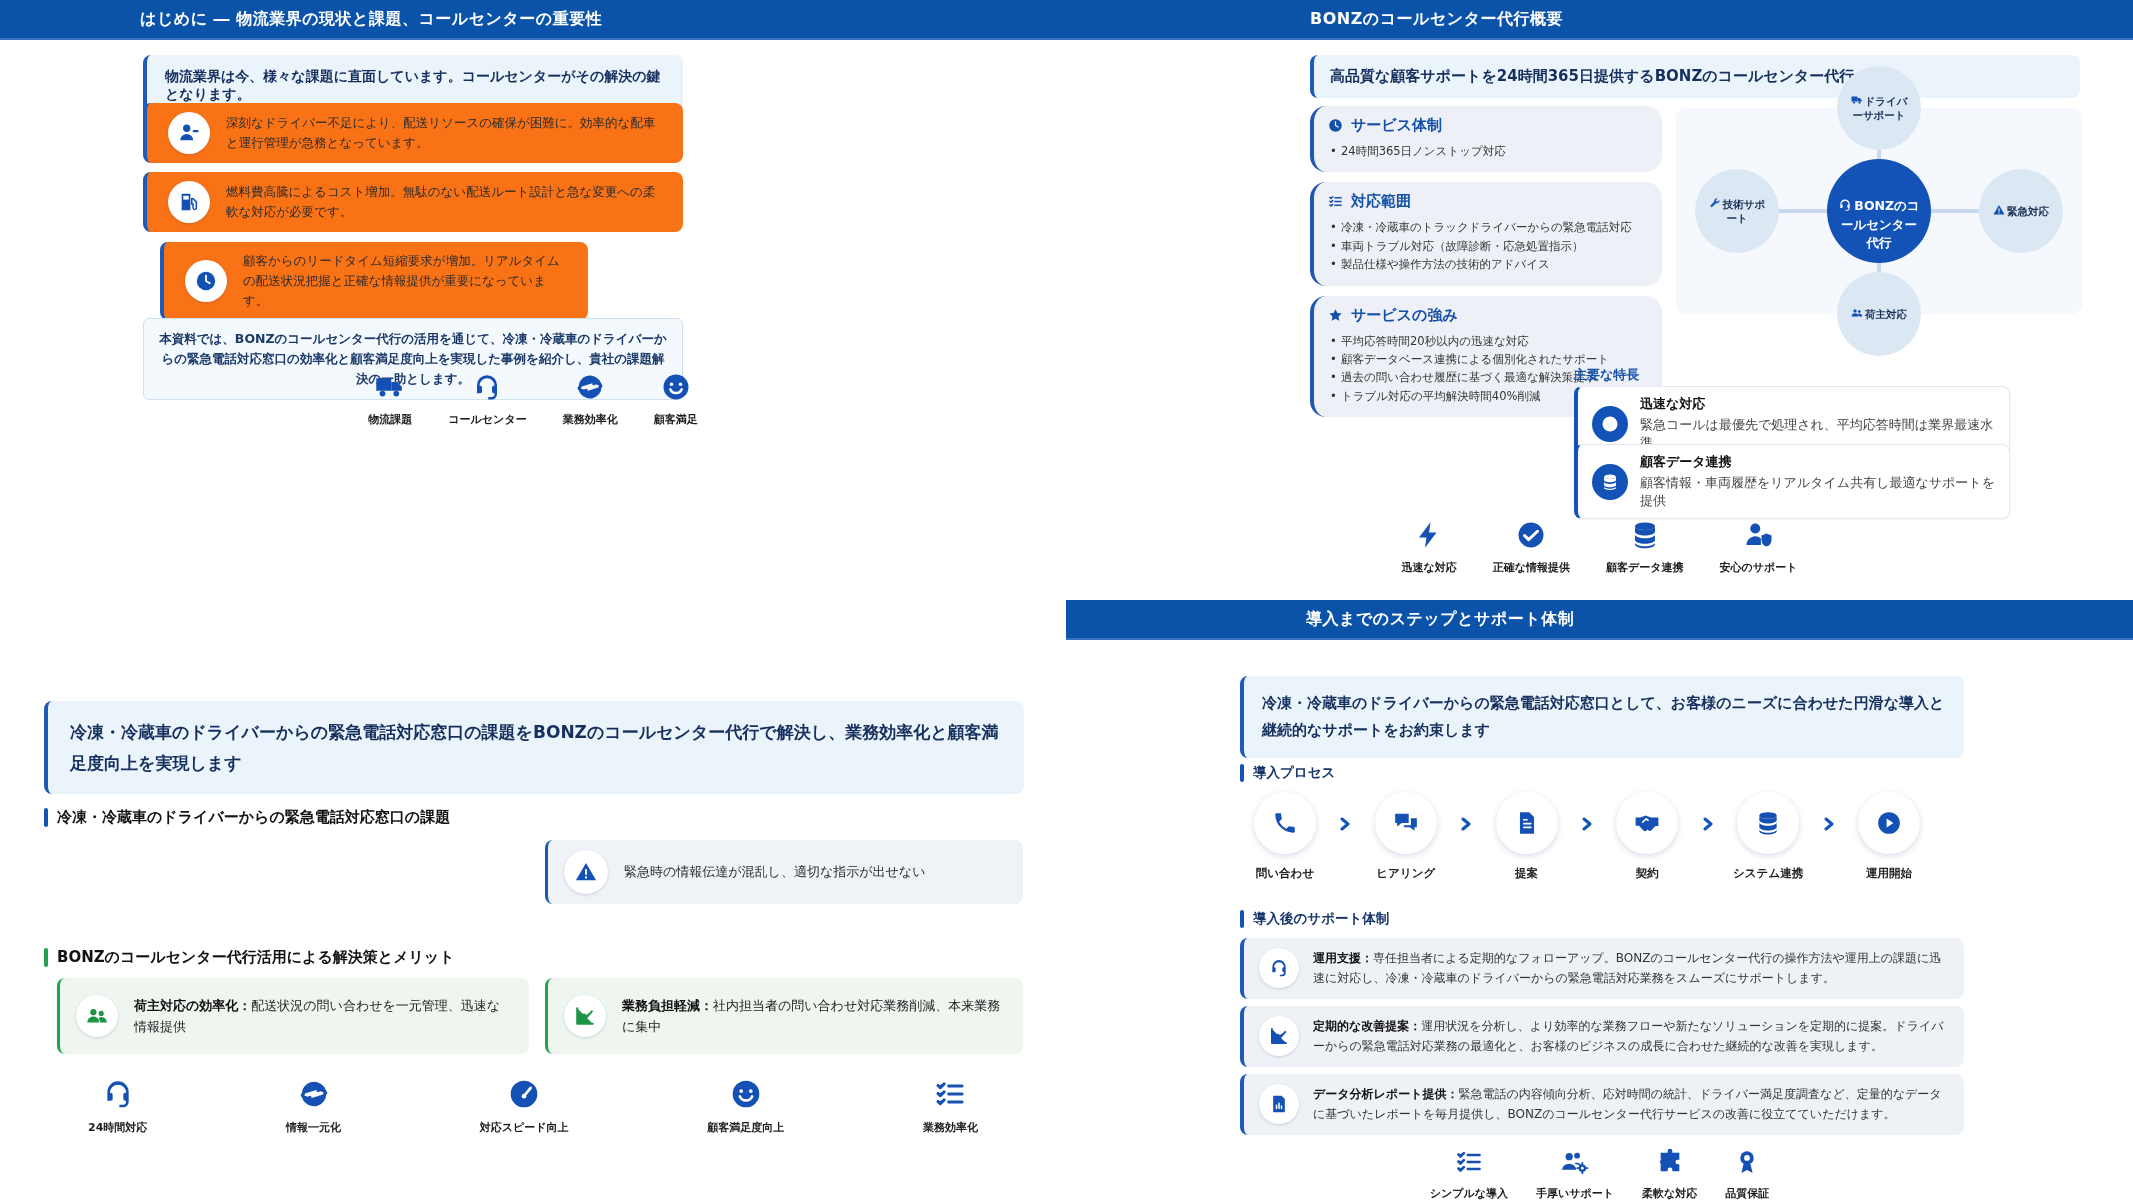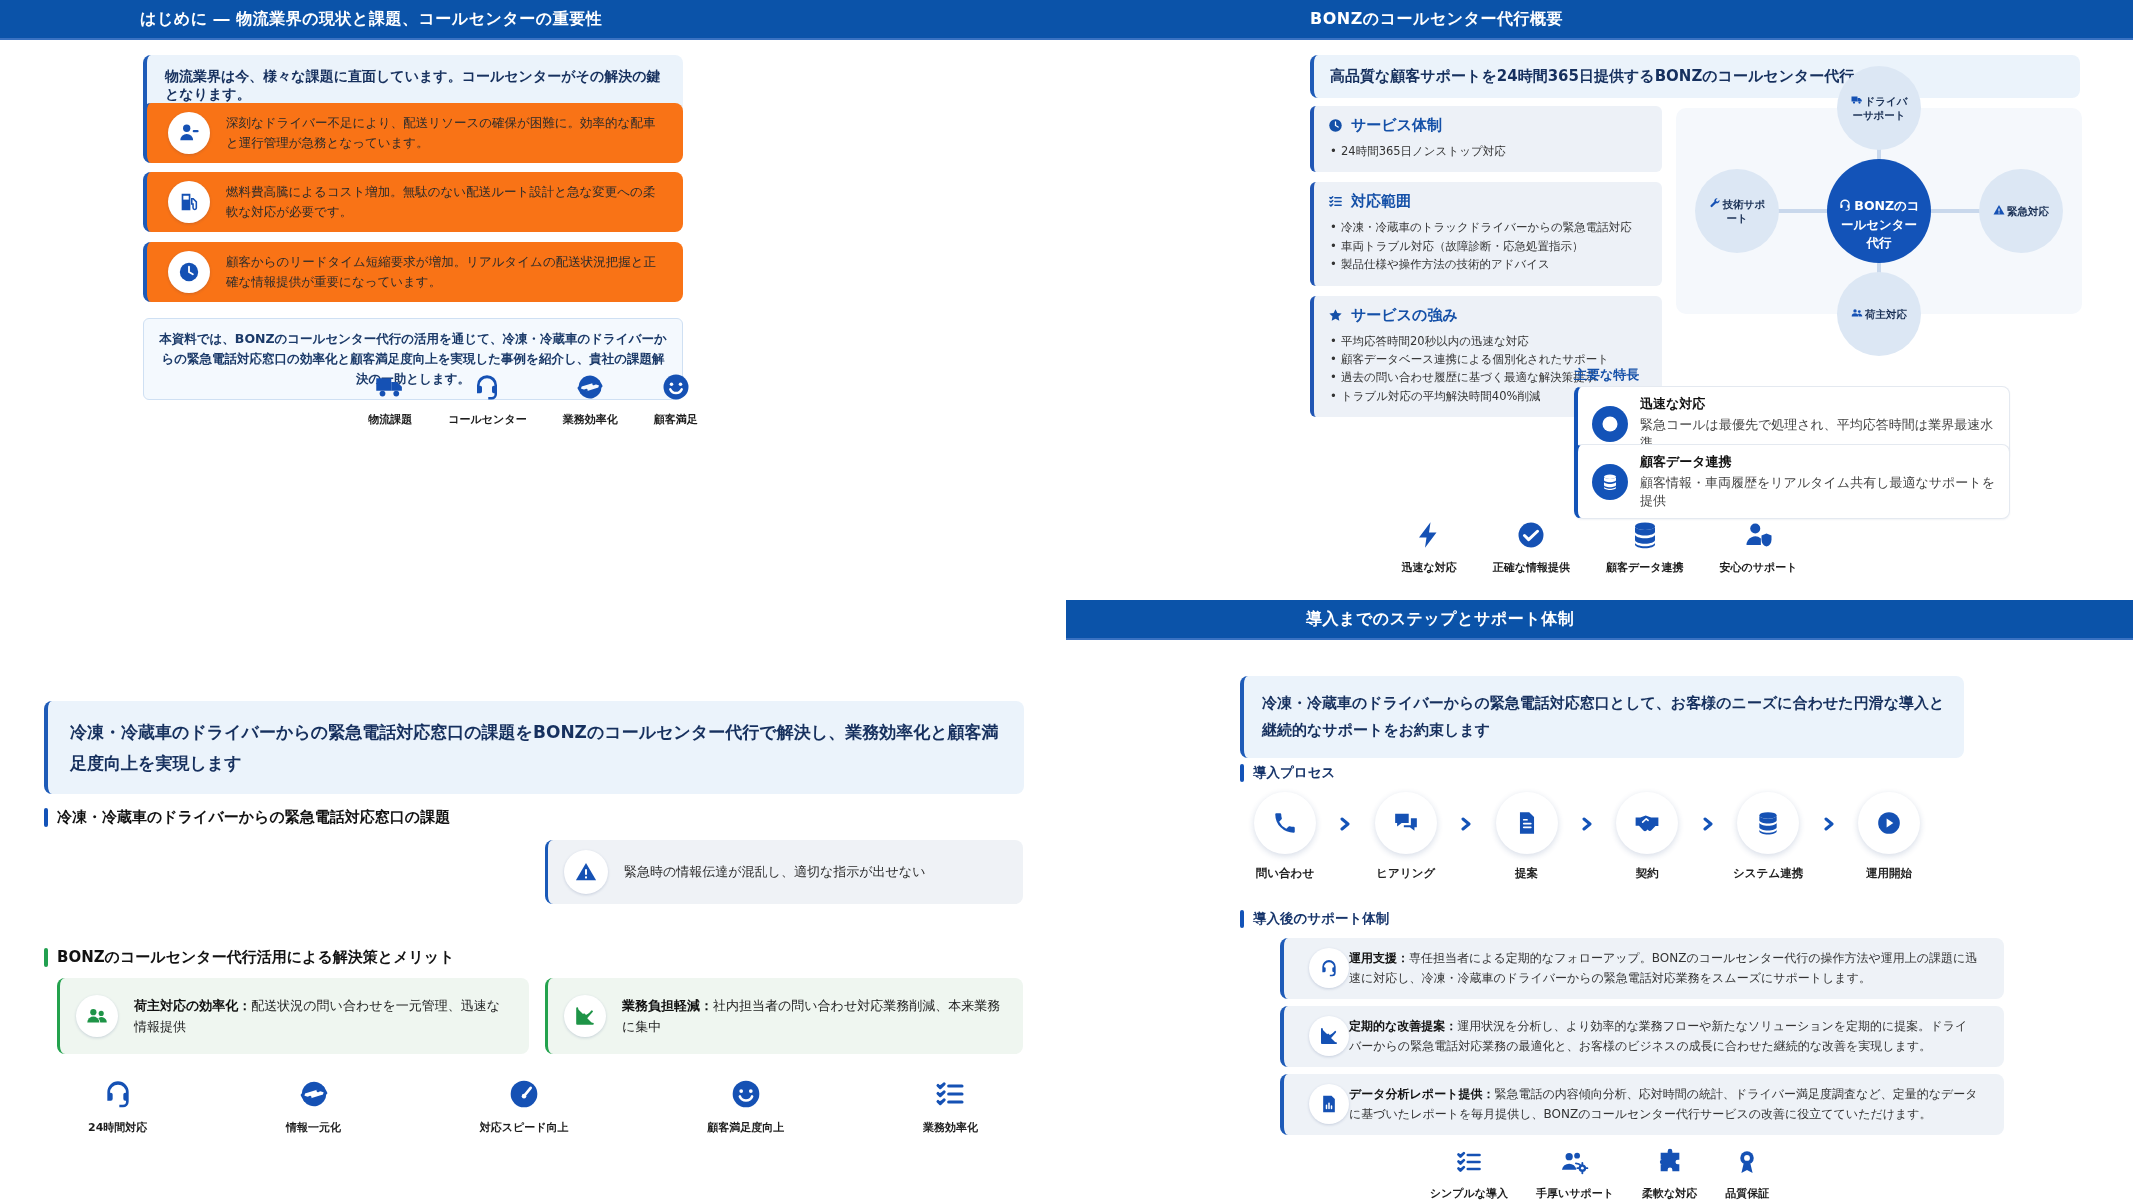--- a/index.html
+++ b/index.html
@@ -35,21 +35,21 @@
   .fic { width:30px; height:30px; color:#1551B4; }
   .flabel { margin-top:10px; font-size:11px; font-weight:bold; color:#1d1d1d; white-space:nowrap; }
 
   .sechead { position:absolute; display:flex; align-items:center; gap:9px;
              font-weight:bold; color:#121212; font-size:15px; }
   .sechead .hbar { width:4px; align-self:stretch; border-radius:2px; background:#1353B8; }
 
   
   .infocol { position:absolute; left:244px; top:106px; width:352px;
              display:flex; flex-direction:column; gap:10px; }
-  .infocard { background:#EDF1F7; border-left:4px solid #2156B4; border-radius:6px;
+  .infocard { background:#EDF1F7; border-left:4px solid #2156B4; border-radius:16px;
               padding:10px 14px 12px; }
   .ihead { display:flex; align-items:center; gap:8px; font-size:15px; font-weight:bold; color:#1450A8; }
   .ihead .ic { width:15px; height:15px; color:#1450A8; }
   .infocard ul { list-style:none; margin-top:7px; }
   .infocard li { font-size:11.5px; color:#333; line-height:1.6; padding-left:13px; position:relative; }
   .infocard li::before { content:"•"; position:absolute; left:2px; color:#333; }
 
   .diagram { position:absolute; left:610px; top:92px; width:406px; height:240px; }
   .dpanel { position:absolute; left:0; top:16px; width:406px; height:206px;
             background:#F5F8FC; border-radius:10px; }
@@ -89,21 +89,21 @@
   .steps { position:absolute; left:176px; top:192px; width:690px; display:flex;
            justify-content:space-between; align-items:flex-start; }
   .step { width:86px; display:flex; flex-direction:column; align-items:center; }
   .stepcircle { width:62px; height:62px; border-radius:50%; background:#fff;
                 box-shadow:0 2px 6px rgba(30,60,120,.18); display:flex; align-items:center; justify-content:center; }
   .stepcircle .ic { width:26px; height:26px; color:#1551B4; }
   .steplabel { margin-top:12px; font-size:11.5px; font-weight:bold; color:#222; white-space:nowrap; }
   .chev { width:14px; height:14px; color:#1353B8; margin-top:24px; flex:0 0 auto; }
   .chev svg { width:100%; height:100%; fill:none; stroke:currentColor; stroke-width:3; stroke-linecap:round; stroke-linejoin:round; }
   .supcard { position:absolute; left:174px; width:724px; background:#EEF2F7; border-left:4px solid #1E5BB8;
-             border-radius:8px; display:flex; align-items:center; padding:10px 25px; min-height:58px;margin-left:40px; }
+             border-radius:8px; display:flex; align-items:center; gap:14px; padding:10px 15px; min-height:58px; }
   .supcard .chip { width:40px; height:40px; }
   .supcard .chip .ic { width:20px; height:20px; }
   .suptext { font-size:12px; color:#333; line-height:1.7; }
   .suptext b { color:#111; }
   .ficons.tight { gap:28px; }
   .ficons.tight .fic { width:28px; height:28px; }
 </style>
 </head>
 <body>
 
@@ -134,21 +134,21 @@
           <span class="ic">
             <svg viewBox="0 0 24 24">
               <path d="M4 3h9.5v18H4z"></path>
               <rect x="5.8" y="5.2" width="5.9" height="4.2" fill="#fff"></rect>
               <path d="M15 8.5h1.6l3.4 3.4v6.4a1.8 1.8 0 0 1-3.6 0v-4.1H15z" fill="none" stroke="currentColor" stroke-width="1.7"></path>
             </svg>
           </span>
         </span>
       <p class="ctext">燃料費高騰によるコスト増加。無駄のない配送ルート設計と急な変更への柔軟な対応が必要です。</p>
     </div>
-    <div class="icard" style="left:143px;top:242px;width:540px;min-height:58px">
+    <div class="icard" style="left:160px;top:242px;width:428px;min-height:58px">
       <span class="chip">
           <span class="ic">
             <svg viewBox="0 0 24 24">
               <circle cx="12" cy="12" r="10"></circle>
               <path d="M12 6.2V12l4.2 2.5" stroke="#fff" stroke-width="2" fill="none" stroke-linecap="round"></path>
             </svg>
           </span>
         </span>
       <p class="ctext">顧客からのリードタイム短縮要求が増加。リアルタイムの配送状況把握と正確な情報提供が重要になっています。</p>
     </div>

